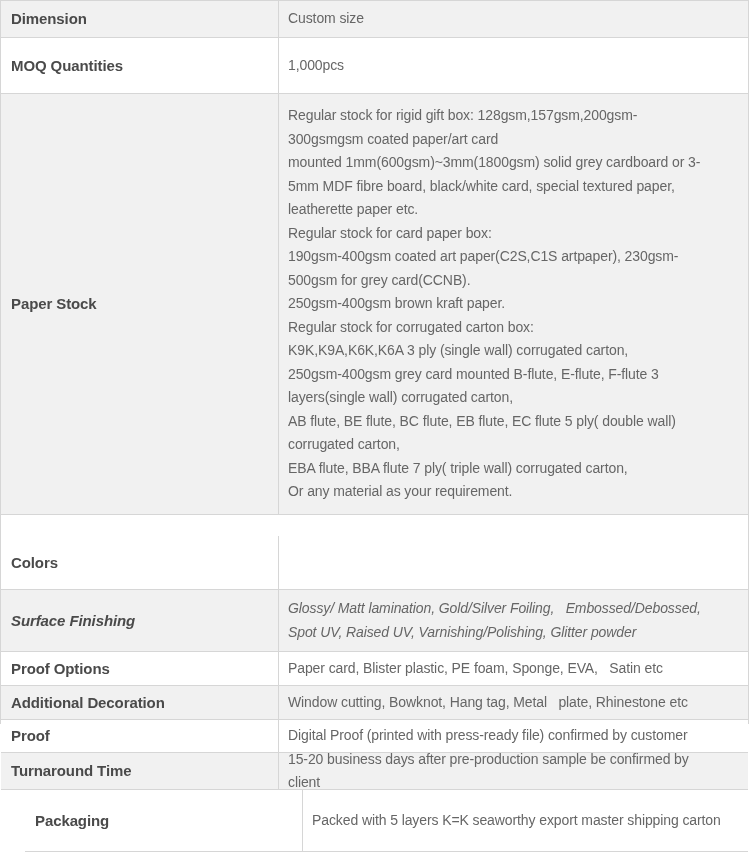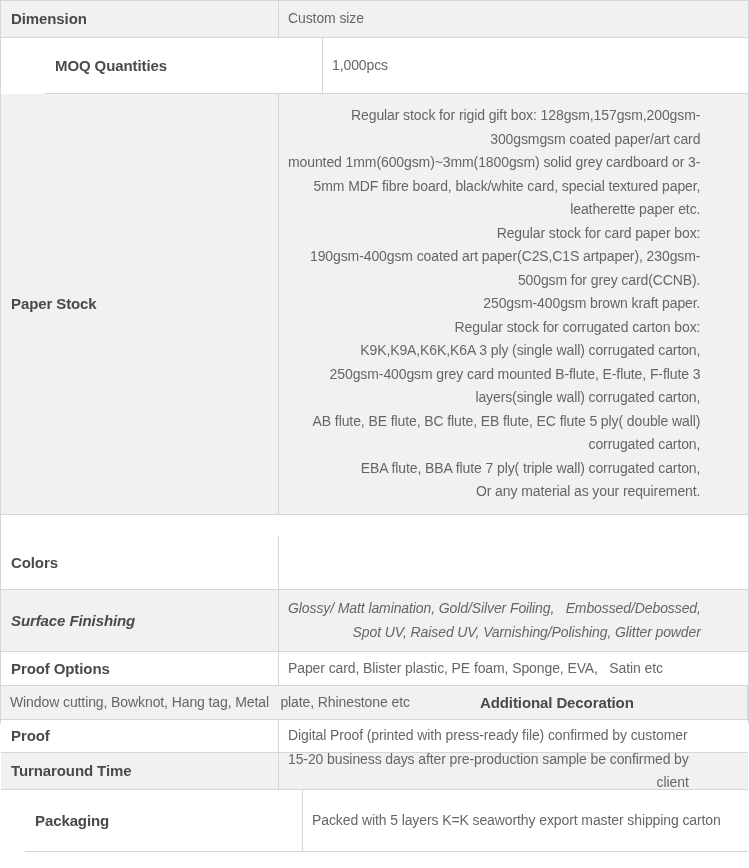--- a/index.html
+++ b/index.html
@@ -22,21 +22,21 @@
     border-right:1px solid var(--border);
     display:flex;flex-direction:column;
   }
   .row{
     display:flex;
     border-bottom:1px solid var(--border);
     background:var(--row-bg);
   }
   .row:nth-child(odd){background:var(--row-alt-bg);}
   .row:nth-child(1){min-height:37px;}
-  .row:nth-child(2){min-height:56px;margin-left:44px;}
+  .row:nth-child(2){min-height:56px;}
   .row:nth-child(3){min-height:421px;}
   .row:nth-child(4){min-height:54px;margin-top:21px;}
   .row:nth-child(5){min-height:62px;font-style:italic;}
   .row:nth-child(6){min-height:34px;}
   .row:nth-child(7){min-height:34px;}
   .row:nth-child(8){min-height:33px;}
   .row:nth-child(9){min-height:37px;}
   .row:nth-child(10){min-height:62px;margin-left:24px;}
   .row:nth-child(11){min-height:37px;flex:1;}
   .label-cell{
@@ -46,21 +46,20 @@
     padding:4px 12px 4px 10px;
   }
   .label-cell span{
     font-size:15px;font-weight:700;color:var(--label-text);
     line-height:1.3;letter-spacing:-0.1px;
   }
   .value-cell{
     flex:1;
     display:flex;align-items:center;
     padding:5px 19px 5px 9px;
-    text-align:right;
   }
   .value-cell span{
     font-size:14px;color:var(--value-text);
     line-height:23.5px;letter-spacing:-0.1px;
     white-space:pre-wrap;
   }
 </style>
 </head>
 <body>
 
@@ -127,25 +126,25 @@
   <div class="row">
     <div class="cell label-cell">
       <span>Proof Options</span>
     </div>
     <div class="cell value-cell">
       <span>Paper card, Blister plastic, PE foam, Sponge, EVA,   Satin etc</span>
     </div>
   </div>
 
   <div class="row">
+    <div class="cell label-cell">
+      <span>Additional Decoration</span>
+    </div>
     <div class="cell value-cell">
       <span>Window cutting, Bowknot, Hang tag, Metal   plate, Rhinestone etc</span>
-    </div>
-    <div class="cell label-cell">
-      <span>Additional Decoration</span>
     </div>
   </div>
 
 
   <div class="row">
     <div class="cell label-cell">
       <span>Proof</span>
     </div>
     <div class="cell value-cell">
       <span>Digital Proof (printed with press-ready file) confirmed by customer</span>

